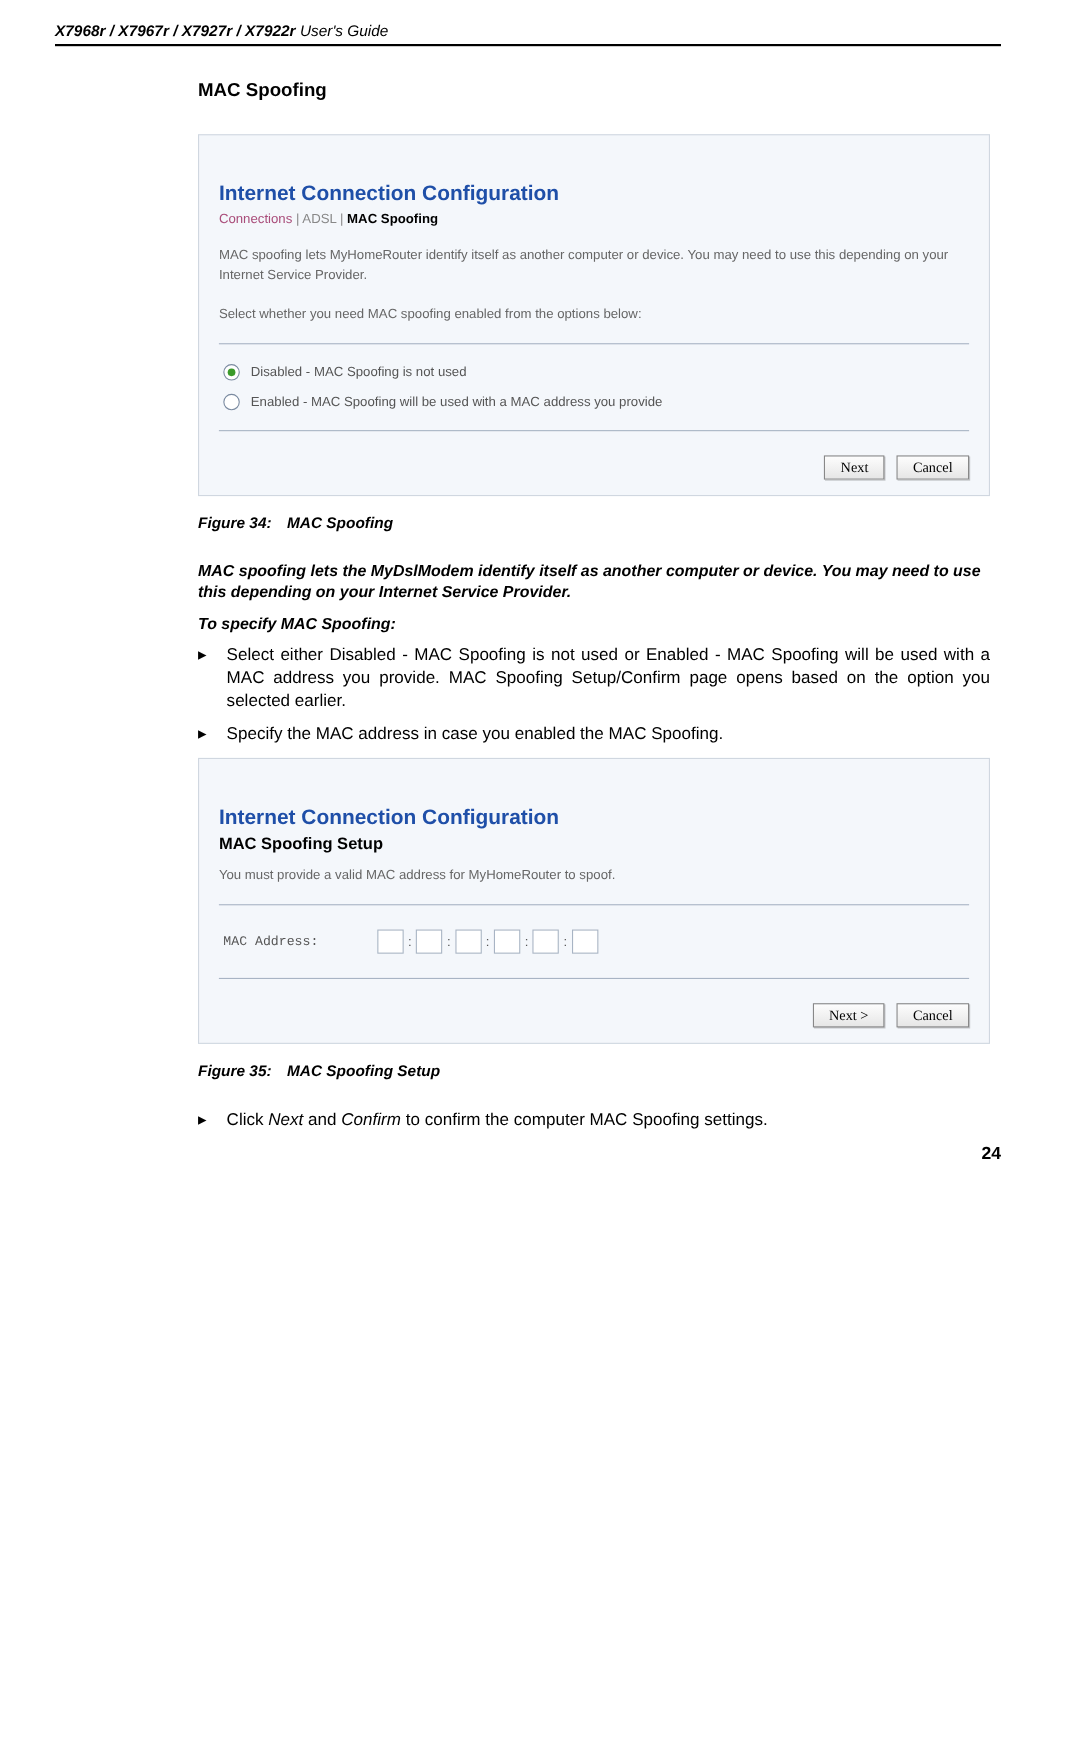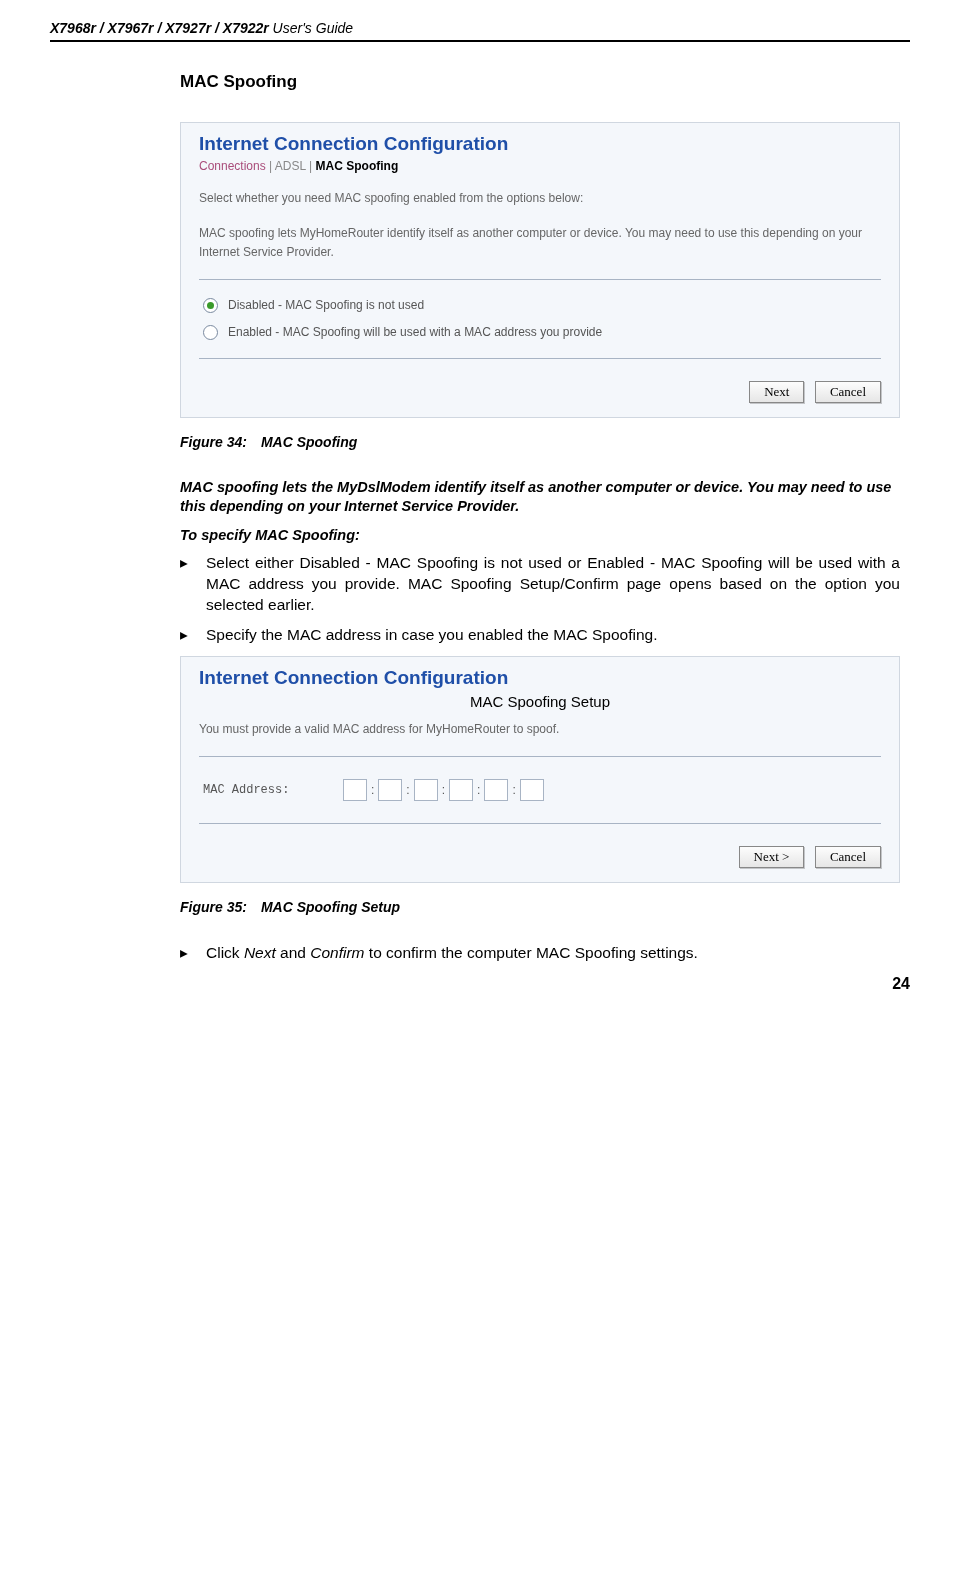--- a/index.html
+++ b/index.html
@@ -42,27 +42,27 @@
     margin-bottom: 10px;
   }
   .ui-panel-inner {
     padding: 10px 18px 14px 18px;
   }
   .ui-title {
     color: #1f4fa8;
     font-size: 19px;
     font-weight: bold;
     margin-bottom: 4px;
+    margin-top: 33px;
   }
   .ui-title-black {
     color: #000;
     font-size: 15px;
-    font-weight: normal;
-    margin-bottom: 10px;
-    text-align: center;
+    font-weight: bold;
+    margin-bottom: 10px;
   }
   .breadcrumb {
     font-family: Verdana, sans-serif;
     font-size: 12px;
     color: #888;
     margin-bottom: 16px;
   }
   .breadcrumb .connections { color: #a94d7a; }
   .breadcrumb .adsl { color: #888; }
   .breadcrumb .current { color: #000; font-weight: bold; }
@@ -191,22 +191,22 @@
     <div class="ui-panel">
       <div class="ui-panel-inner">
         <div class="ui-title">Internet Connection Configuration</div>
         <div class="breadcrumb">
           <span class="connections">Connections</span>
           <span> | </span>
           <span class="adsl">ADSL</span>
           <span> | </span>
           <span class="current">MAC Spoofing</span>
         </div>
+        <div class="ui-desc">MAC spoofing lets MyHomeRouter identify itself as another computer or device. You may need to use this depending on your Internet Service Provider.</div>
         <div class="ui-desc">Select whether you need MAC spoofing enabled from the options below:</div>
-        <div class="ui-desc">MAC spoofing lets MyHomeRouter identify itself as another computer or device. You may need to use this depending on your Internet Service Provider.</div>
         <hr class="ui-hr">
         <div class="option-row">
           <span class="radio selected"></span>
           <span>Disabled - MAC Spoofing is not used</span>
         </div>
         <div class="option-row">
           <span class="radio"></span>
           <span>Enabled - MAC Spoofing will be used with a MAC address you provide</span>
         </div>
         <hr class="ui-hr">

